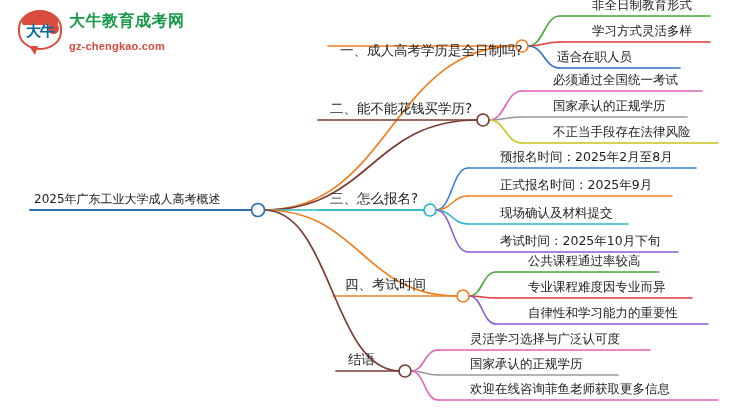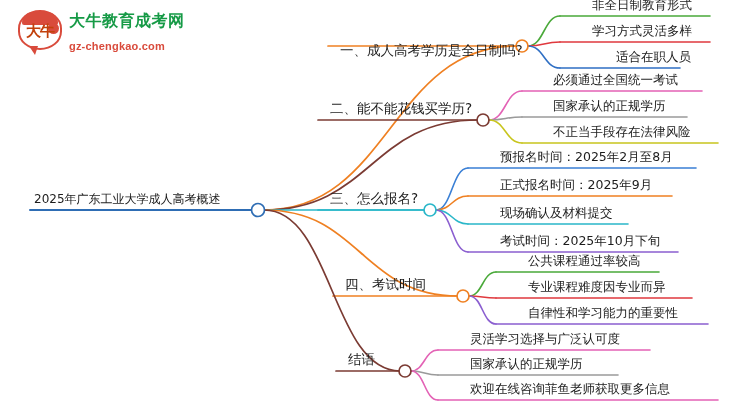--- a/index.html
+++ b/index.html
@@ -35,21 +35,21 @@
     position:absolute;left:4px;top:2px;width:36px;height:13px;
     background:#d94b3c;border-radius:16px 16px 3px 3px;
   }
   .logo-mark .dot{
     position:absolute;right:3px;top:13px;width:11px;height:11px;
     border-radius:50%;background:#d94b3c;
   }
   .logo-mark .glyph{
     position:absolute;left:0;top:13px;width:44px;
     text-align:center;font-size:15px;line-height:17px;
-    font-weight:700;color:#c2410c;letter-spacing:-1px;
+    font-weight:700;color:#0369a1;letter-spacing:-1px;
     font-family:"DejaVu Sans","Liberation Sans",sans-serif;
   }
   .logo-text{display:flex;flex-direction:column;line-height:1;}
   .logo-title{
     font-size:16px;font-weight:700;color:#169a46;letter-spacing:0.5px;
     font-family:"DejaVu Sans","Liberation Sans",sans-serif;
   }
   .logo-sub{
     font-size:11px;font-weight:700;color:#d94b3c;margin-top:12px;
     letter-spacing:0.2px;
@@ -140,21 +140,21 @@
         <ellipse cx="463" cy="296" rx="6" ry="6" fill="#ffffff" stroke="#ef8022" stroke-width="1.7"></ellipse>
         <ellipse cx="405" cy="371" rx="6" ry="6" fill="#ffffff" stroke="#7b3b33" stroke-width="1.7"></ellipse>
       </g>
   </svg>
 
   <div id="labels">
       <div class="node root" style="left: 34px; top: 208px;">2025年广东工业大学成人高考概述</div>
       <div class="node lvl1" style="left: 340px; top: 60px;">一、成人高考学历是全日制吗?</div>
       <div class="node lvl2" style="left: 592px; top: 14px;">非全日制教育形式</div>
       <div class="node lvl2" style="left: 592px; top: 40px;">学习方式灵活多样</div>
-      <div class="node lvl2" style="left: 616px; top: 66px; text-align: right;">适合在职人员</div>
+      <div class="node lvl2" style="left: 557px; top: 66px; text-align: right;">适合在职人员</div>
       <div class="node lvl1" style="left: 330px; top: 118px;">二、能不能花钱买学历?</div>
       <div class="node lvl2" style="left: 553px; top: 89px;">必须通过全国统一考试</div>
       <div class="node lvl2" style="left: 553px; top: 115px;">国家承认的正规学历</div>
       <div class="node lvl2" style="left: 553px; top: 141px;">不正当手段存在法律风险</div>
       <div class="node lvl1" style="left: 330px; top: 208px;">三、怎么报名?</div>
       <div class="node lvl2" style="left: 500px; top: 166px;">预报名时间：2025年2月至8月</div>
       <div class="node lvl2" style="left: 500px; top: 194px;">正式报名时间：2025年9月</div>
       <div class="node lvl2" style="left: 500px; top: 222px;">现场确认及材料提交</div>
       <div class="node lvl2" style="left: 500px; top: 250px;">考试时间：2025年10月下旬</div>
       <div class="node lvl1" style="left: 345px; top: 294px;">四、考试时间</div>

